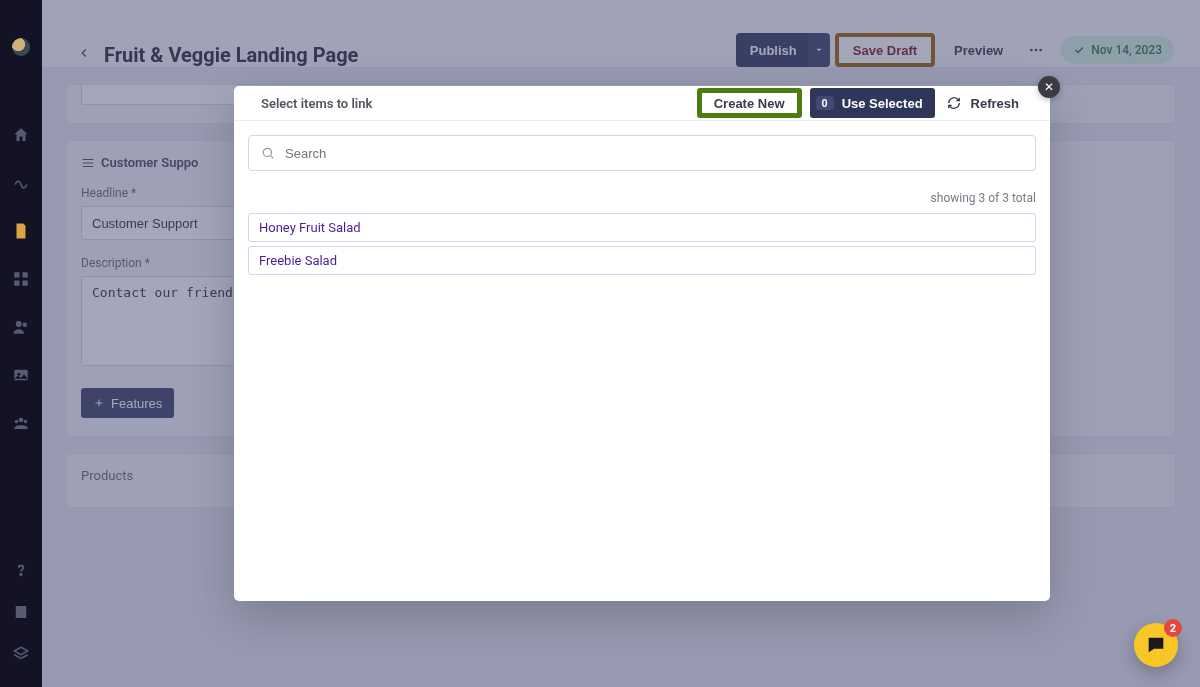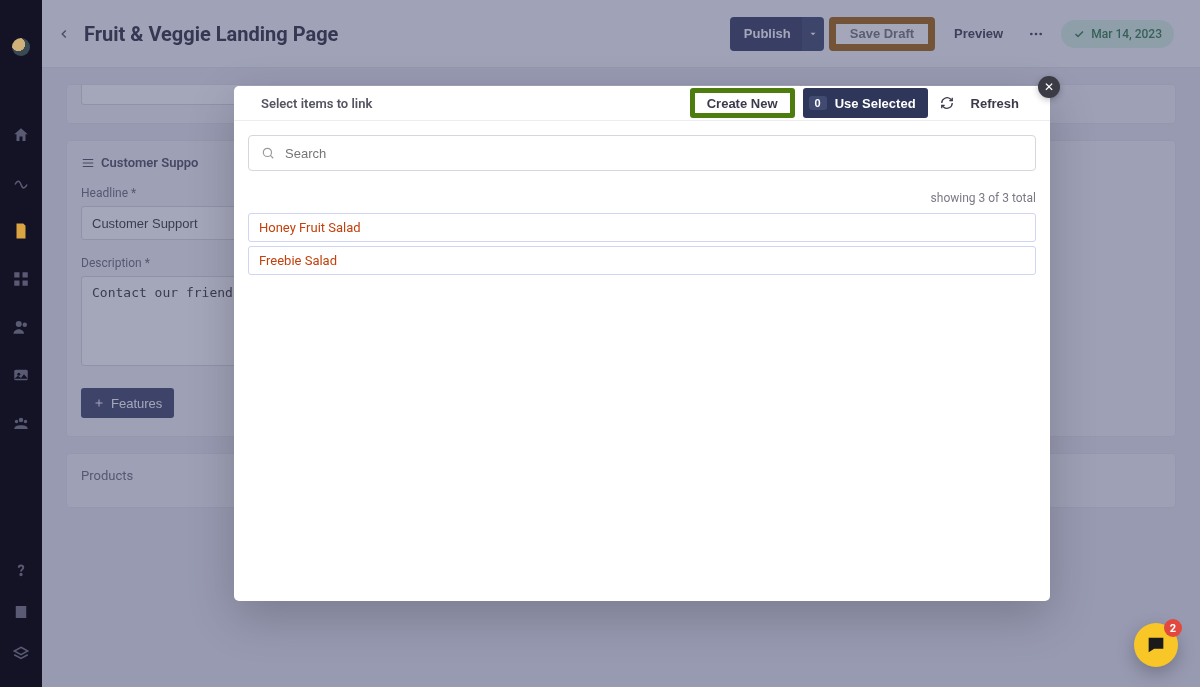--- a/index.html
+++ b/index.html
@@ -11,28 +11,28 @@
   .left-nav .logo { width:18px; height:18px; border-radius:50%; background: radial-gradient(circle at 35% 35%, #d1b17a 40%, #3a4a55 42%); margin-bottom:70px; }
   .nav-icon { width:18px; height:18px; margin-bottom:30px; display:flex; align-items:center; justify-content:center; color:#5a5a75; }
   .nav-icon svg { width:18px; height:18px; }
   .nav-icon.active { color:#d9a441; }
   .left-nav-bottom { position:absolute; bottom:14px; left:0; width:42px; display:flex; flex-direction:column; align-items:center; }
   .left-nav-bottom .nav-icon { margin-bottom:24px; }
 
   
   .main { position:absolute; left:42px; top:0; right:0; bottom:0; background:#e9e9ef; }
 
-  .topbar { height:68px; background:#f7f7fa; border-bottom:1px solid #e2e2e8; display:flex; align-items:center; padding:0 26px 0 8px; }
+  .topbar { height:68px; background:#f7f7fa; border-bottom:1px solid #e2e2e8; display:flex; align-items:flex-end; padding:0 26px 0 28px; }
   .back-btn { width:28px; height:28px; display:flex; align-items:center; justify-content:center; color:#555; cursor:pointer; }
   .page-title { font-size:20px; font-weight:700; color:#2b2b3a; margin-left:6px; }
   .topbar-right { margin-left:auto; display:flex; align-items:center; gap:5px; }
   .btn { height:34px; padding:0 14px; border-radius:4px; font-size:13px; font-weight:600; display:inline-flex; align-items:center; cursor:pointer; border:none; }
   .btn-publish { background:#30385a; color:#fff; border-radius:4px 0 0 4px;}
   .btn-publish-caret { width:22px; height:34px; background:#3d4569; display:inline-flex; align-items:center; justify-content:center; border-radius:0 4px 4px 0; color:#fff; margin-left:-8px;}
-  .btn-outline { background:#fff; color:#737373; border:7px solid #a16207; }
+  .btn-outline { background:#fff; color:#7f1d1d; border:4px solid #a16207; }
   .btn-ghost { background:transparent; color:#3a3a4a; }
   .btn-more { width:28px; height:34px; display:inline-flex; align-items:center; justify-content:center; color:#3a3a4a; }
   .status-pill { background:#d6f2df; color:#2d7a44; height:28px; padding:0 12px; border-radius:14px; font-size:12px; font-weight:500; display:inline-flex; align-items:center; gap:6px; margin-left:6px;}
   .status-pill svg { width:12px; height:12px; }
 
   
   .panels { padding:0 24px 24px; }
   .panel { background:#f4f4f7; border:1px solid #e3e3e9; border-radius:4px; margin-top:16px; padding:14px 14px 18px; }
   .panel-head { display:flex; align-items:center; gap:6px; color:#4a4a5a; font-size:13px; font-weight:600; }
   .panel-head svg { width:14px; height:14px; }
@@ -49,29 +49,29 @@
   
   .overlay { position:absolute; inset:0; background:rgba(64,68,110,0.48); }
   .modal { position:absolute; left:192px; top:86px; width:816px; height:515px; background:#fff; border-radius:5px; box-shadow:0 16px 48px rgba(0,0,0,.2); display:flex; flex-direction:column;}
   .modal-close { position:absolute; right:-10px; top:-10px; width:22px; height:22px; border-radius:50%; background:#3b3b45; color:#fff; display:flex; align-items:center; justify-content:center; font-size:12px; cursor:pointer; box-shadow:0 2px 6px rgba(0,0,0,.25);}
   .modal-header { height:35px; border-bottom:1px solid #ececf1; display:flex; align-items:center; padding:0 27px; gap:10px;}
   .modal-title { font-size:13px; font-weight:600; color:#555562; }
   .modal-header-right { margin-left:auto; display:flex; align-items:center; gap:8px; }
   .btn-create { background:#fff; border:5px solid #4d7c0f; color:#3a3a4a; height:30px; padding:0 12px; border-radius:3px; font-size:13px; font-weight:600; cursor:pointer;}
   .btn-use { background:#2e3659; color:#fff; height:30px; padding:0 12px 0 6px; border-radius:3px; font-size:13px; font-weight:600; display:inline-flex; align-items:center; gap:8px; cursor:pointer; border:none;}
   .btn-use .count { background:#414a71; color:#fff; font-size:11px; font-weight:600; padding:1px 6px; border-radius:3px;}
-  .btn-refresh { background:transparent; border:none; color:#3a3a4a; font-size:13px; font-weight:600; display:inline-flex; align-items:center; gap:17px; cursor:pointer; height:30px; padding:0 4px;}
+  .btn-refresh { background:transparent; border:none; color:#3a3a4a; font-size:13px; font-weight:600; display:inline-flex; align-items:center; gap:10px; cursor:pointer; height:30px; padding:0 4px;}
   .btn-refresh svg{width:14px;height:14px;}
 
   .modal-body { padding:14px; flex:1; display:flex; flex-direction:column;}
   .search-wrap { height:36px; border:1px solid #d6d6de; border-radius:4px; display:flex; align-items:center; padding:0 12px; gap:10px; color:#999;}
   .search-wrap svg{width:14px;height:14px;}
   .search-wrap input { flex:1; border:none; outline:none; font-size:13px; color:#333; background:transparent;}
   .result-count { text-align:right; font-size:12px; color:#7a7a86; margin-top:20px; margin-bottom:8px;}
-  .result-item { height:29px; border:1px solid #cfd5f2; border-radius:3px; display:flex; align-items:center; padding:0 10px; font-size:13px; color:#c2410c; margin-bottom:4px; cursor:pointer;}
+  .result-item { height:29px; border:1px solid #cfd5f2; border-radius:3px; display:flex; align-items:center; padding:0 10px; font-size:13px; color:#4c1d95; margin-bottom:4px; cursor:pointer;}
 
   
   .chat-bubble { position:absolute; right:22px; bottom:20px; width:44px; height:44px; border-radius:50%; background:#f9c627; display:flex; align-items:center; justify-content:center; cursor:pointer; box-shadow:0 6px 18px rgba(0,0,0,.25);}
   .chat-bubble svg{width:22px;height:22px;}
   .notif-badge { position:absolute; top:-4px; right:-4px; width:18px; height:18px; border-radius:50%; background:#e2483d; color:#fff; font-size:11px; font-weight:700; display:flex; align-items:center; justify-content:center;}
 </style>
 </head>
 <body>
 
 <div class="left-nav">
@@ -163,21 +163,21 @@
         <svg width="16" height="16" viewBox="0 0 24 24" fill="currentColor">
             <circle cx="5" cy="12" r="2"></circle>
             <circle cx="12" cy="12" r="2"></circle>
             <circle cx="19" cy="12" r="2"></circle>
           </svg>
       </div>
       <div class="status-pill">
         <svg viewBox="0 0 24 24" fill="none" stroke="#2d7a44" stroke-width="3">
             <path d="M5 12l5 5L20 7"></path>
           </svg>
-        <span>Mar 14, 2023</span>
+        <span>Nov 14, 2023</span>
       </div>
     </div>
   </div>
 
   <div class="panels">
     <div class="panel" style="padding-top:0;">
       <div class="first-textarea-frag"></div>
     </div>
 
     <div class="panel">

